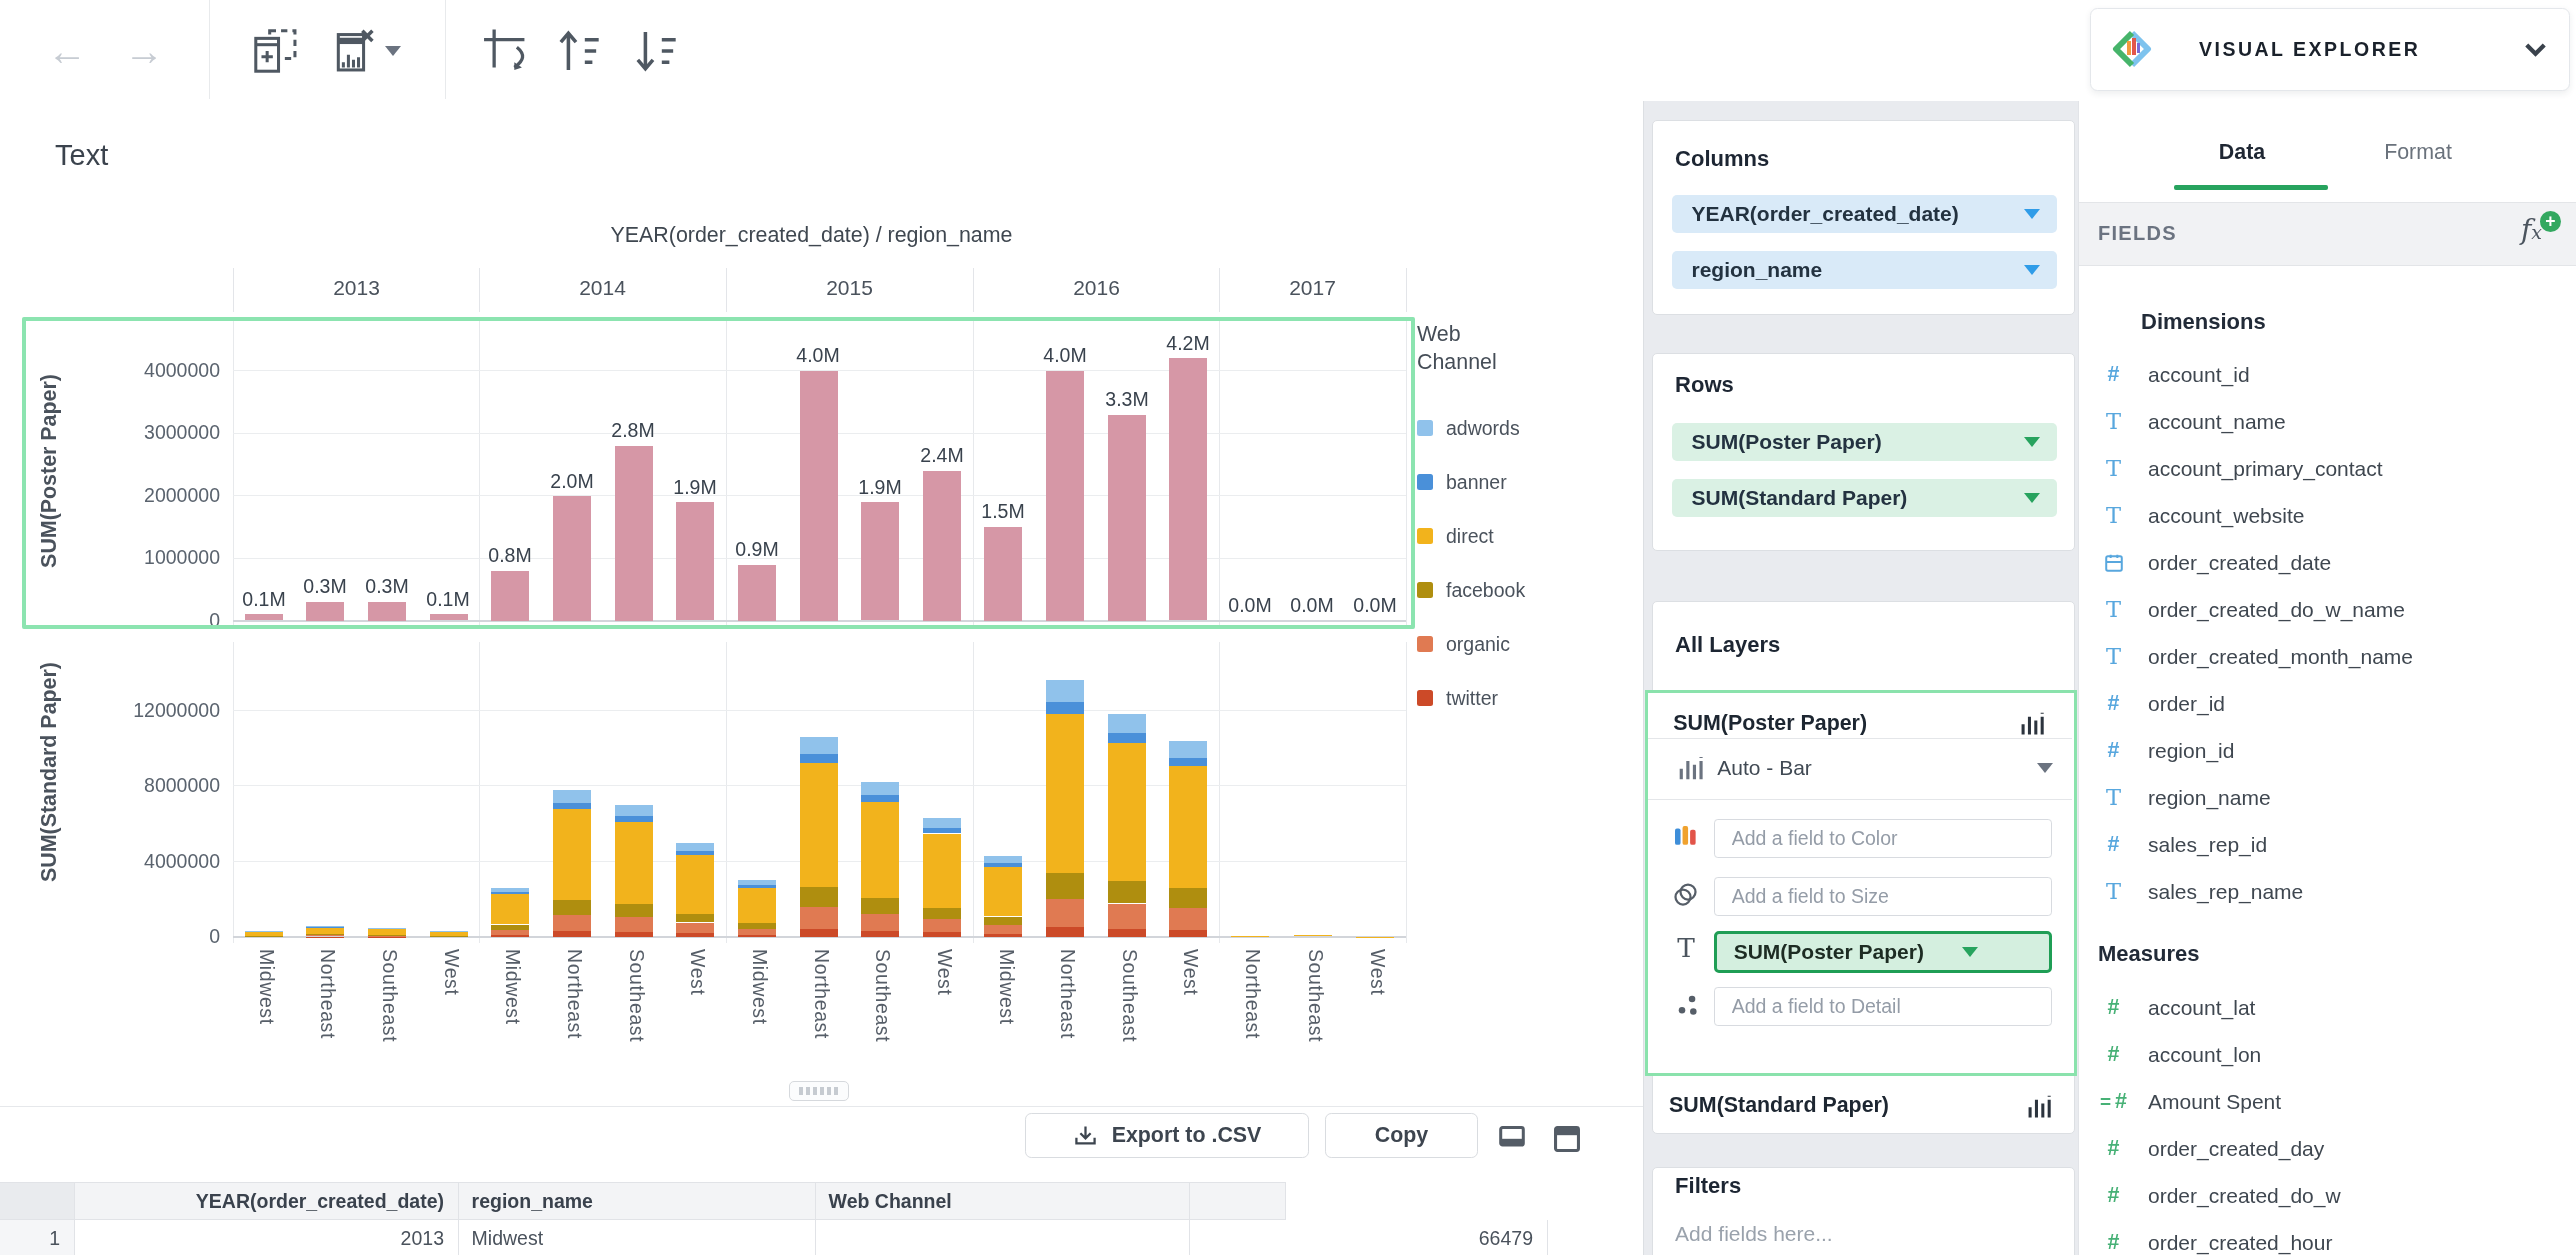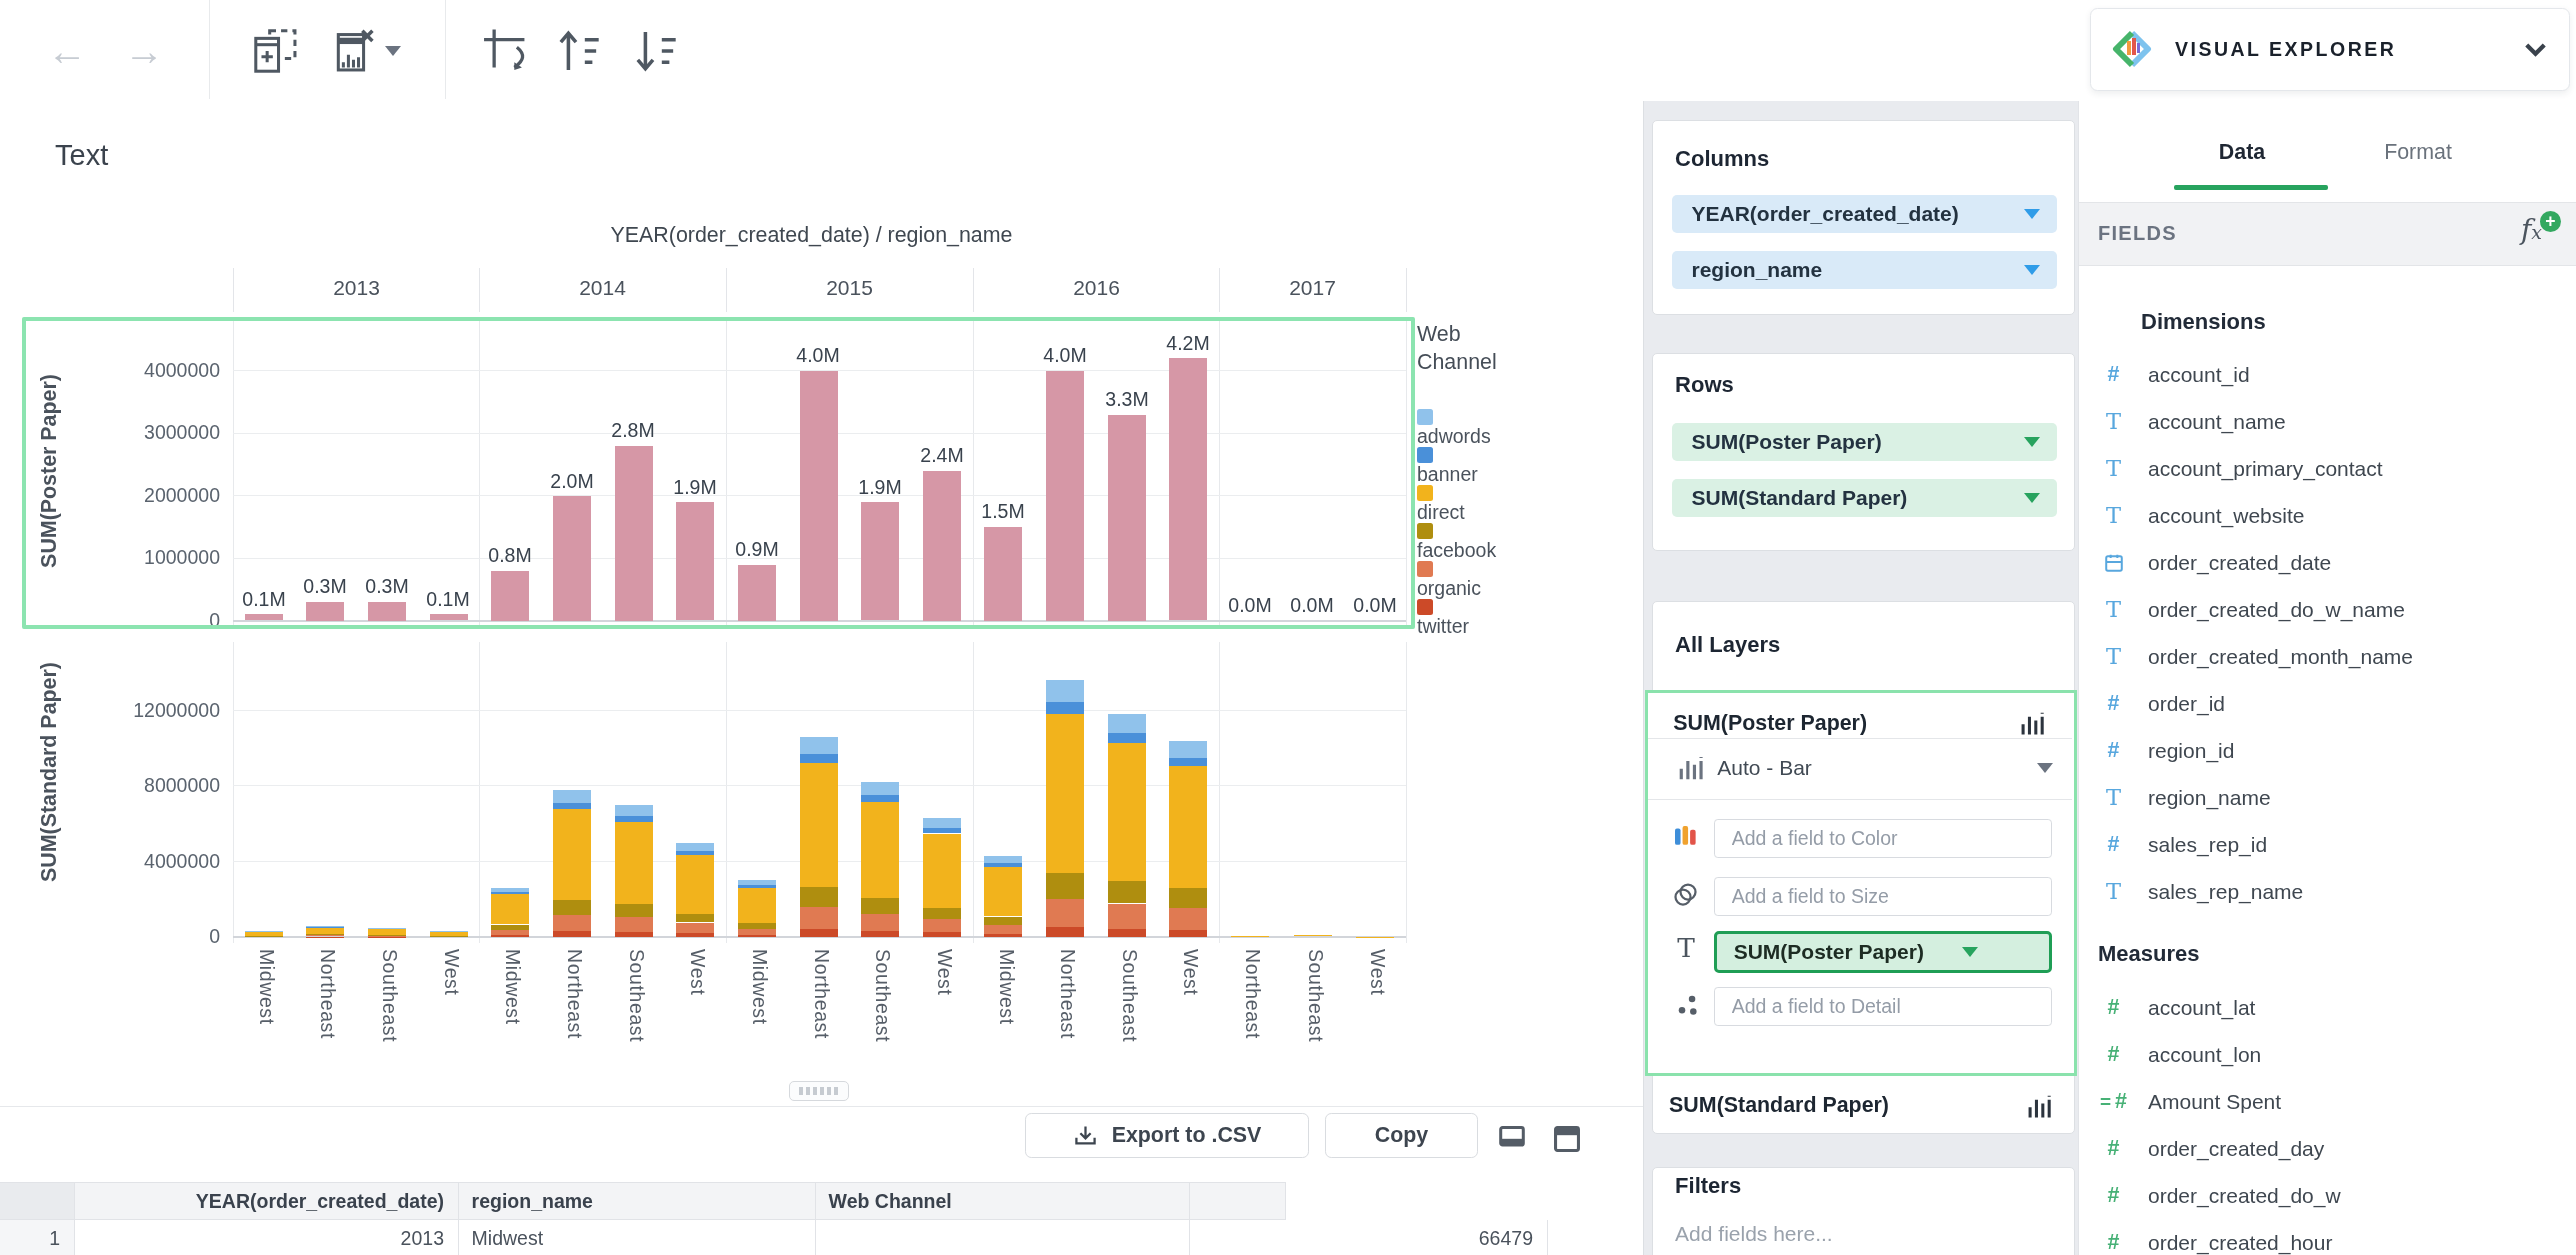--- a/index.html
+++ b/index.html
@@ -6,21 +6,21 @@
   body{width:2576px;height:1256px;position:relative;overflow:hidden;
        font-family:"Liberation Sans",sans-serif;color:#3d454f;}
   #root{position:absolute;inset:0;}
   
   #toolbar{position:absolute;left:0;top:0;width:2576px;height:101px;background:#fff;
            border-bottom:1.3px solid #e8eaed;}
   .tb-sep{position:absolute;top:0;width:1.3px;height:99px;background:#e8eaec;}
   .tb-ic{position:absolute;top:50%;transform:translateY(-50%);cursor:pointer;}
   #ve-button{position:absolute;left:2090px;top:7.5px;width:478px;height:81px;background:#fff;
              border:1.3px solid #e4e7eb;border-radius:7.5px;box-shadow:0 2.5px 6.3px rgba(40,50,60,.08);
-             display:flex;align-items:center;cursor:pointer;}
+             display:flex;align-items:center;cursor:pointer;gap:24px;}
   #ve-title{font-size:19.5px;font-weight:bold;letter-spacing:2.5px;color:#1a212b;margin-left:22.6px;}
   
   #chart-region{position:absolute;left:0;top:101px;width:1643px;height:1155px;background:#fff;overflow:hidden;}
   #chart-text{position:absolute;left:55px;top:38px;font-size:29px;color:#3b434d;}
   #chart-title{position:absolute;left:434px;top:122px;width:755px;text-align:center;
                font-size:21.4px;font-weight:400;color:#3f4750;}
   .year-lab{position:absolute;top:175px;text-align:center;font-size:21px;color:#4a525c;}
   .year-div{position:absolute;top:167px;height:44px;width:1.3px;background:#e3e5e9;}
   .vgrid{position:absolute;width:1.3px;background:#e7e9ec;}
   .hgrid{position:absolute;left:233px;width:1173px;height:1.3px;background:#ebedef;}
@@ -29,21 +29,21 @@
   .axis-title{position:absolute;font-size:21.4px;font-weight:600;color:#4a525c;white-space:nowrap;
               transform:translate(-50%,-50%) rotate(-90deg);}
   .bar{position:absolute;width:38px;}
   .bar-label{position:absolute;width:88px;text-align:center;font-size:19.5px;color:#39424d;font-weight:500;}
   .xlab{position:absolute;top:848px;width:28px;height:164px;writing-mode:vertical-rl;
         font-size:19.5px;color:#565e68;letter-spacing:0.6px;}
   #selection-box{position:absolute;left:22px;top:216px;width:1393px;height:312px;
                  border:4.4px solid #8ce4b0;border-radius:1.9px;pointer-events:none;box-sizing:border-box;}
   #legend{position:absolute;left:1417px;top:219px;}
   #legend-title{font-size:21.4px;color:#454d57;width:107px;line-height:28px;}
-  .lg-item{display:flex;align-items:flex-start;height:38px;margin-top:0px;cursor:pointer;flex-direction:column;}
+  .lg-item{display:flex;align-items:center;height:38px;margin-top:16px;cursor:pointer;}
   .lg-sw{width:16.4px;height:16.4px;border-radius:2.5px;margin-right:12.6px;flex:none;}
   .lg-tx{font-size:19.5px;color:#4a525c;}
   #grip{position:absolute;left:789px;top:980px;width:58px;height:17.6px;background:#fbfcfd;
         border:1.3px solid #d6d9dd;border-radius:5px;cursor:grab;display:flex;align-items:center;justify-content:center;}
   #grip i{display:block;width:40px;height:7.5px;
           background:repeating-linear-gradient(90deg,#c6cbd1 0 3.8px,transparent 3.8px 7px);}
   #chart-bottom-divider{position:absolute;left:0;top:1005px;width:1643px;height:1.3px;background:#e6e8eb;}
   .btn{position:absolute;top:1012px;height:45px;background:#fff;border:1.3px solid #d9dce0;border-radius:6.3px;
        display:flex;align-items:center;justify-content:center;font-size:21.4px;font-weight:600;color:#3d454f;
        cursor:pointer;box-sizing:border-box;}

